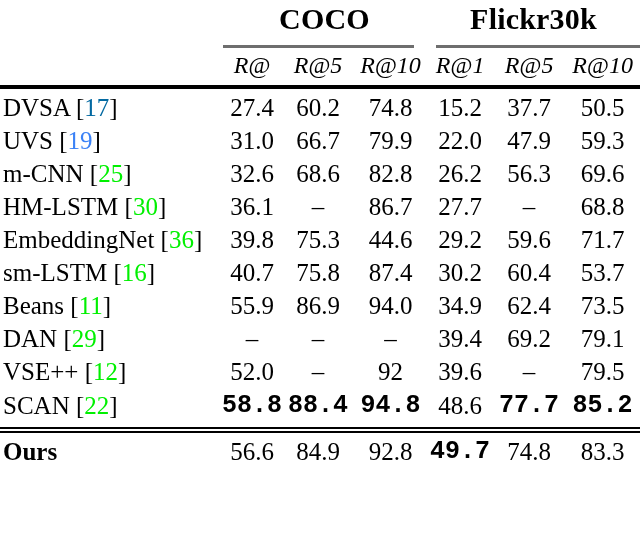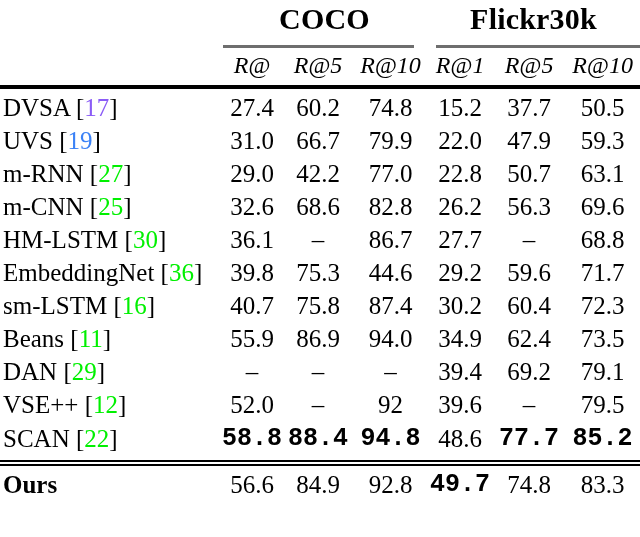--- a/index.html
+++ b/index.html
@@ -135,47 +135,38 @@
     <tr class="rule-row">
       <td colspan="7">
           <div class="rule-thick"></div>
         </td>
     </tr>
     <tr class="spacer-row">
         <td colspan="7"></td>
       </tr>
 
     <tr class="data-row">
-        <td class="method-cell"><span>DVSA</span> <span>[</span><span class="cite" style="color: #8b5cf6;">17</span><span>]</span></td>
+        <td class="method-cell"><span>DVSA</span> <span>[</span><span class="cite" style="color: #0369a1;">17</span><span>]</span></td>
         <td class="num-cell">27.4</td>
         <td class="num-cell">60.2</td>
         <td class="num-cell">74.8</td>
         <td class="num-cell">15.2</td>
         <td class="num-cell">37.7</td>
         <td class="num-cell">50.5</td>
       </tr>
       <tr class="data-row">
         <td class="method-cell"><span>UVS</span> <span>[</span><span class="cite" style="color: #3b82f6;">19</span><span>]</span></td>
         <td class="num-cell">31.0</td>
         <td class="num-cell">66.7</td>
         <td class="num-cell">79.9</td>
         <td class="num-cell">22.0</td>
         <td class="num-cell">47.9</td>
         <td class="num-cell">59.3</td>
       </tr>
       <tr class="data-row">
-        <td class="method-cell"><span>m-RNN</span> <span>[</span><span class="cite" style="color: rgb(0, 240, 0);">27</span><span>]</span></td>
-        <td class="num-cell">29.0</td>
-        <td class="num-cell">42.2</td>
-        <td class="num-cell">77.0</td>
-        <td class="num-cell">22.8</td>
-        <td class="num-cell">50.7</td>
-        <td class="num-cell">63.1</td>
-      </tr>
-      <tr class="data-row">
         <td class="method-cell"><span>m-CNN</span> <span>[</span><span class="cite" style="color: rgb(0, 240, 0);">25</span><span>]</span></td>
         <td class="num-cell">32.6</td>
         <td class="num-cell">68.6</td>
         <td class="num-cell">82.8</td>
         <td class="num-cell">26.2</td>
         <td class="num-cell">56.3</td>
         <td class="num-cell">69.6</td>
       </tr>
       <tr class="data-row">
         <td class="method-cell"><span>HM-LSTM</span> <span>[</span><span class="cite" style="color: rgb(0, 240, 0);">30</span><span>]</span></td>
@@ -195,21 +186,21 @@
         <td class="num-cell">59.6</td>
         <td class="num-cell">71.7</td>
       </tr>
       <tr class="data-row">
         <td class="method-cell"><span>sm-LSTM</span> <span>[</span><span class="cite" style="color: rgb(0, 240, 0);">16</span><span>]</span></td>
         <td class="num-cell">40.7</td>
         <td class="num-cell">75.8</td>
         <td class="num-cell">87.4</td>
         <td class="num-cell">30.2</td>
         <td class="num-cell">60.4</td>
-        <td class="num-cell">72.3</td>
+        <td class="num-cell">53.7</td>
       </tr>
       <tr class="data-row">
         <td class="method-cell"><span>Beans</span> <span>[</span><span class="cite" style="color: rgb(0, 240, 0);">11</span><span>]</span></td>
         <td class="num-cell">55.9</td>
         <td class="num-cell">86.9</td>
         <td class="num-cell">94.0</td>
         <td class="num-cell">34.9</td>
         <td class="num-cell">62.4</td>
         <td class="num-cell">73.5</td>
       </tr>

